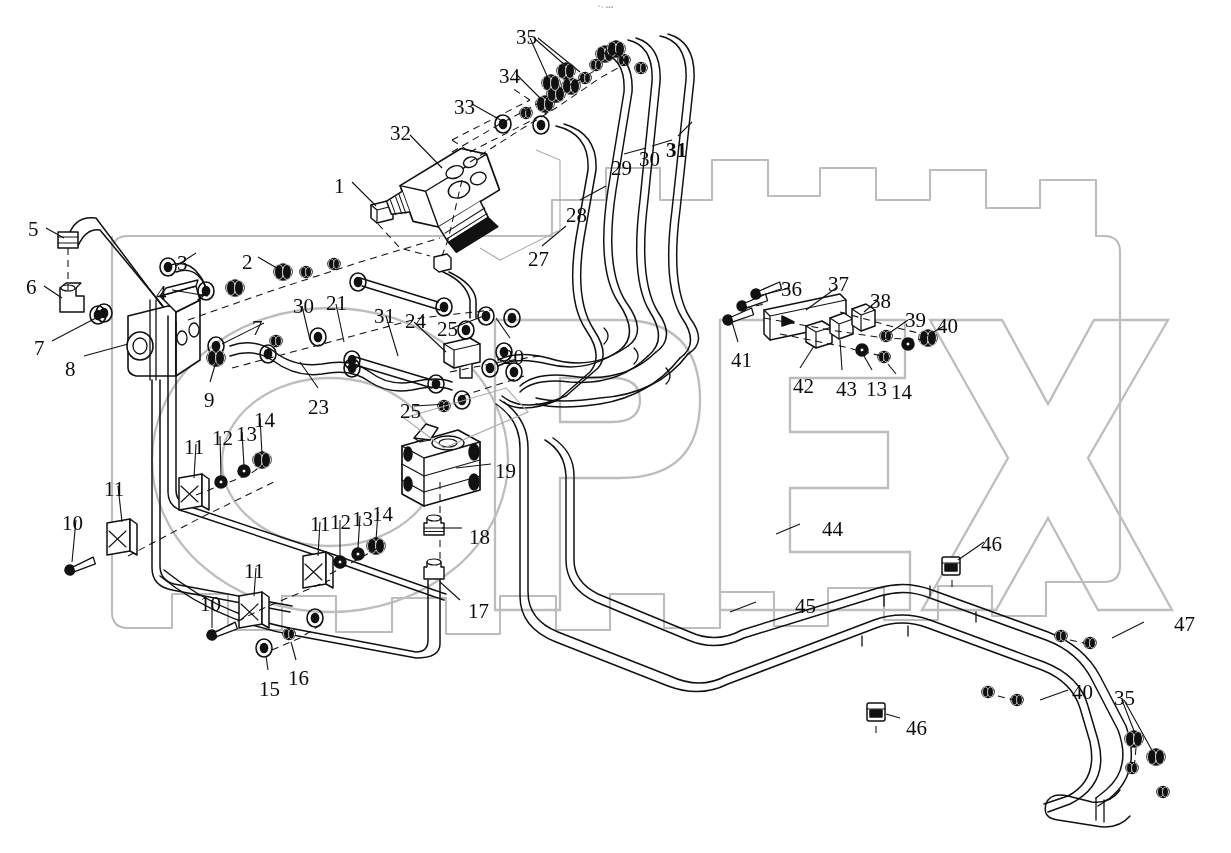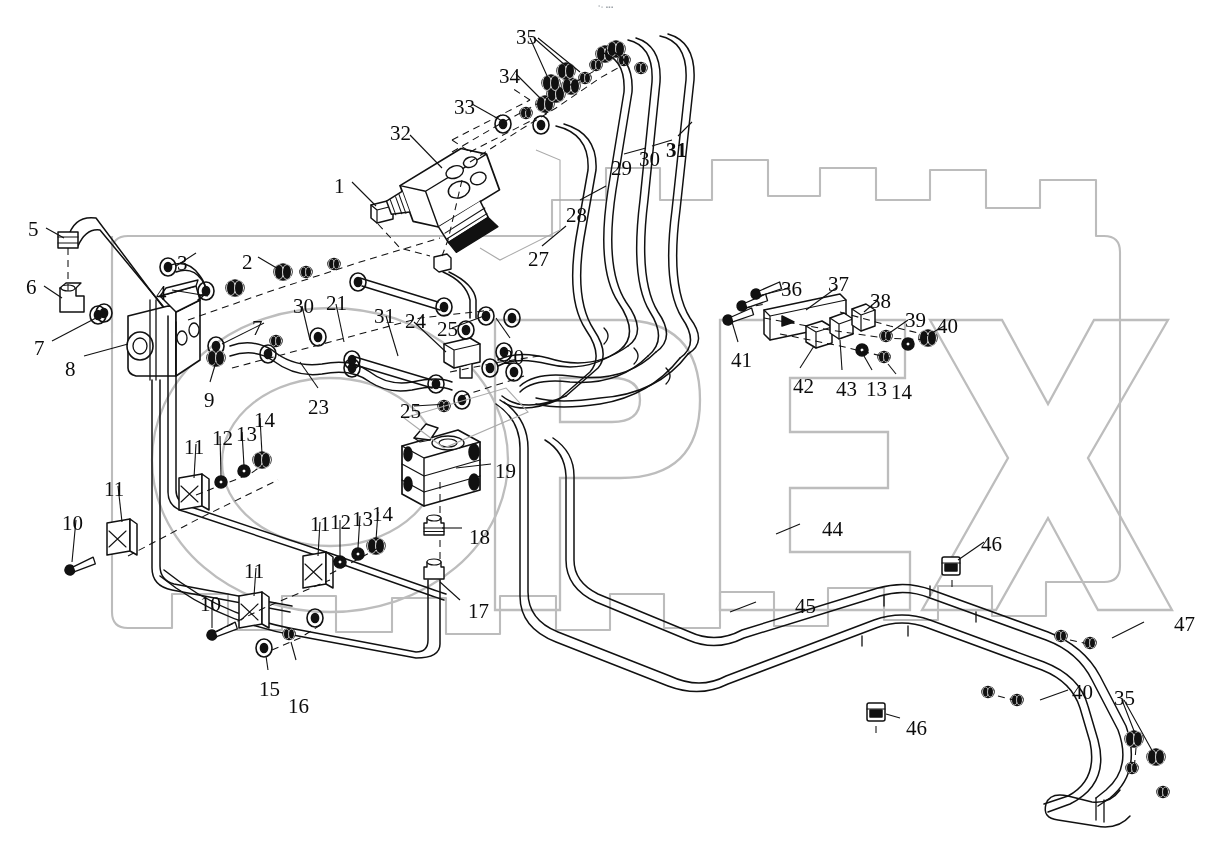--- a/index.html
+++ b/index.html
@@ -491,21 +491,21 @@
       <div class="lbl" style="left: 212px; top: 428px;">12</div>
       <div class="lbl" style="left: 236px; top: 424px;">13</div>
       <div class="lbl" style="left: 254px; top: 410px;">14</div>
       <div class="lbl" style="left: 310px; top: 514px;">11</div>
       <div class="lbl" style="left: 330px; top: 512px;">12</div>
       <div class="lbl" style="left: 352px; top: 509px;">13</div>
       <div class="lbl" style="left: 372px; top: 504px;">14</div>
       <div class="lbl" style="left: 244px; top: 561px;">11</div>
       <div class="lbl" style="left: 200px; top: 594px;">10</div>
       <div class="lbl" style="left: 259px; top: 679px;">15</div>
-      <div class="lbl" style="left: 288px; top: 696px; text-align: center;">16</div>
+      <div class="lbl" style="left: 288px; top: 668px; text-align: center;">16</div>
       <div class="lbl" style="left: 468px; top: 601px;">17</div>
       <div class="lbl" style="left: 469px; top: 527px;">18</div>
       <div class="lbl" style="left: 495px; top: 461px;">19</div>
       <div class="lbl" style="left: 293px; top: 296px;">30</div>
       <div class="lbl" style="left: 326px; top: 293px;">21</div>
       <div class="lbl" style="left: 374px; top: 306px;">31</div>
       <div class="lbl" style="left: 308px; top: 397px;">23</div>
       <div class="lbl" style="left: 405px; top: 311px;">24</div>
       <div class="lbl" style="left: 437px; top: 319px;">25</div>
       <div class="lbl" style="left: 400px; top: 401px;">25</div>

